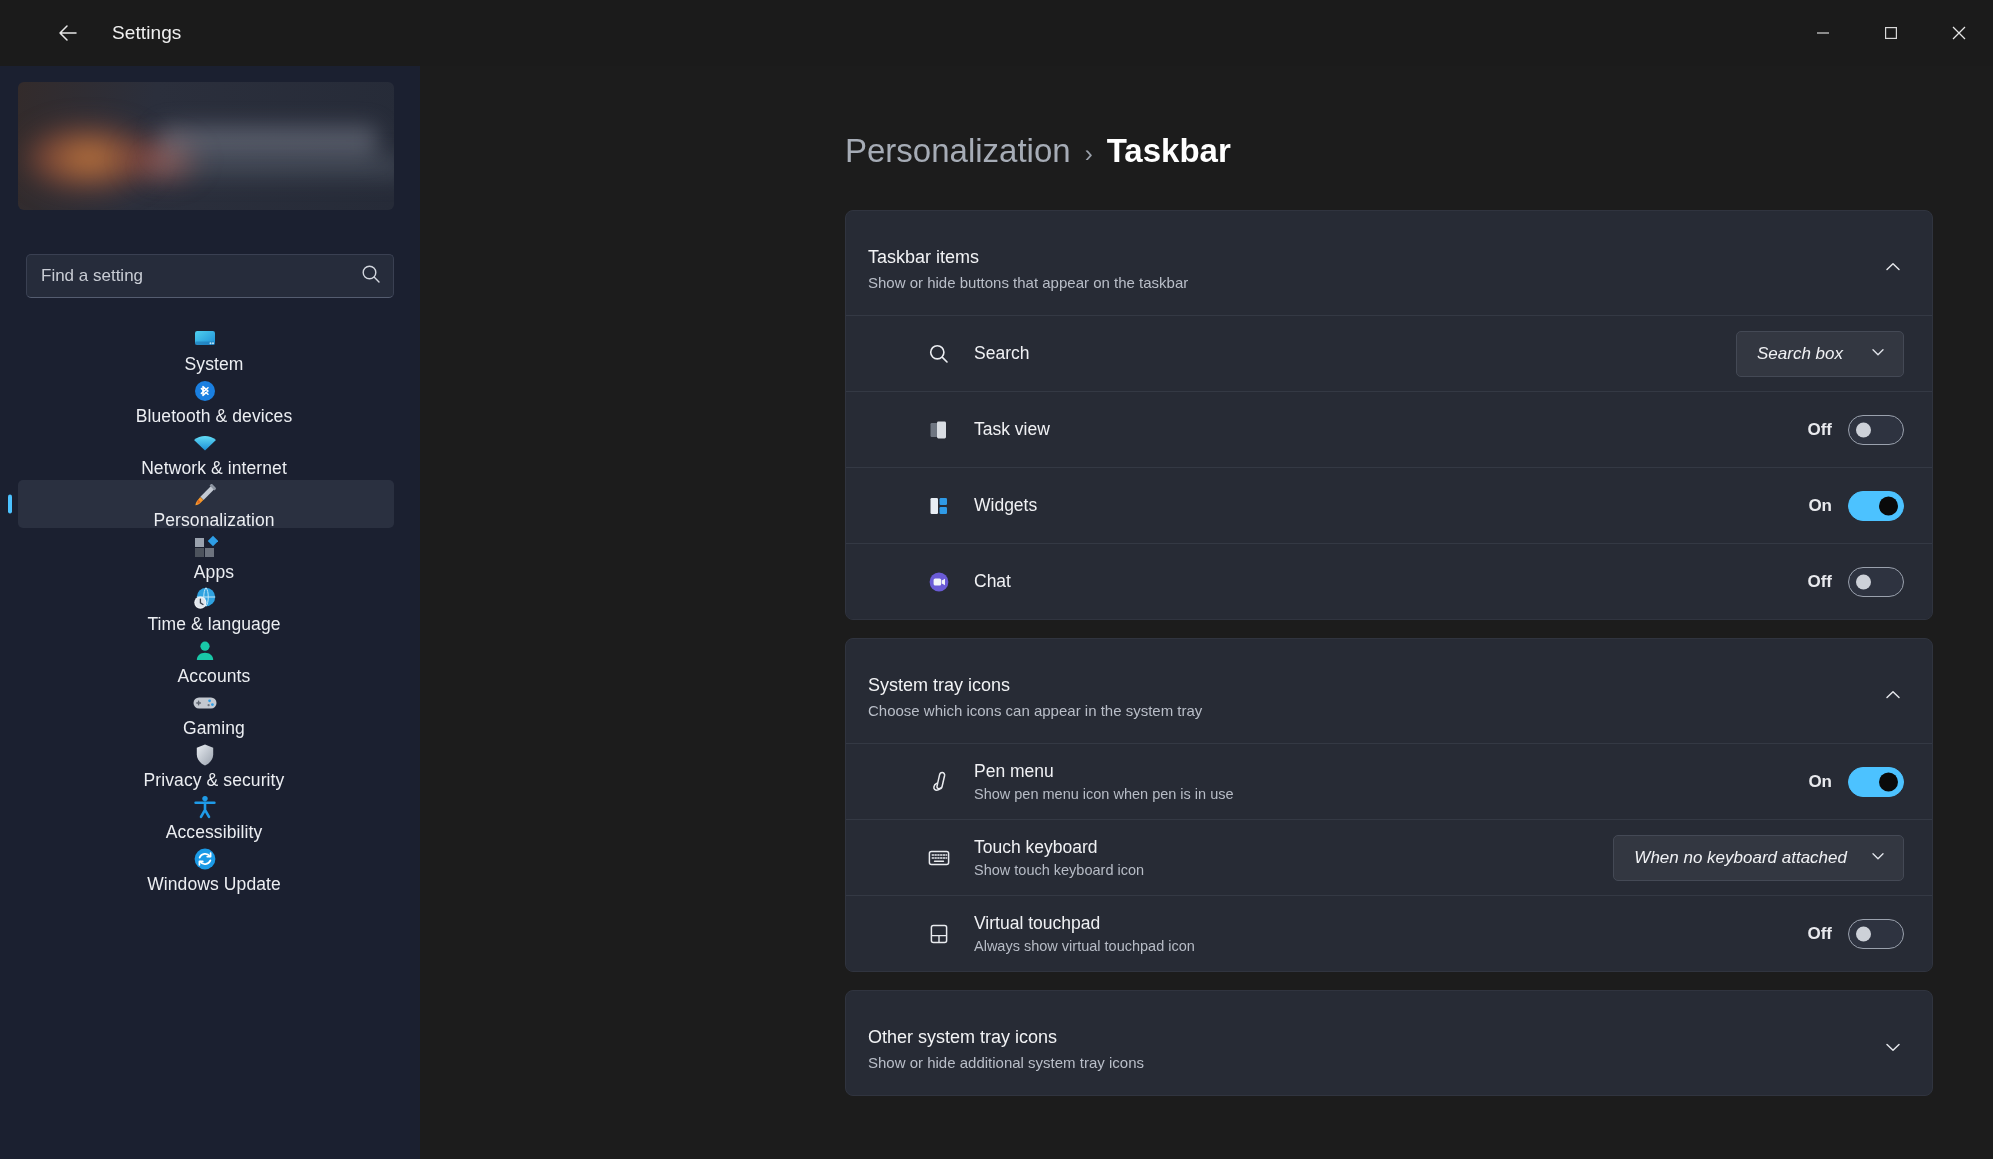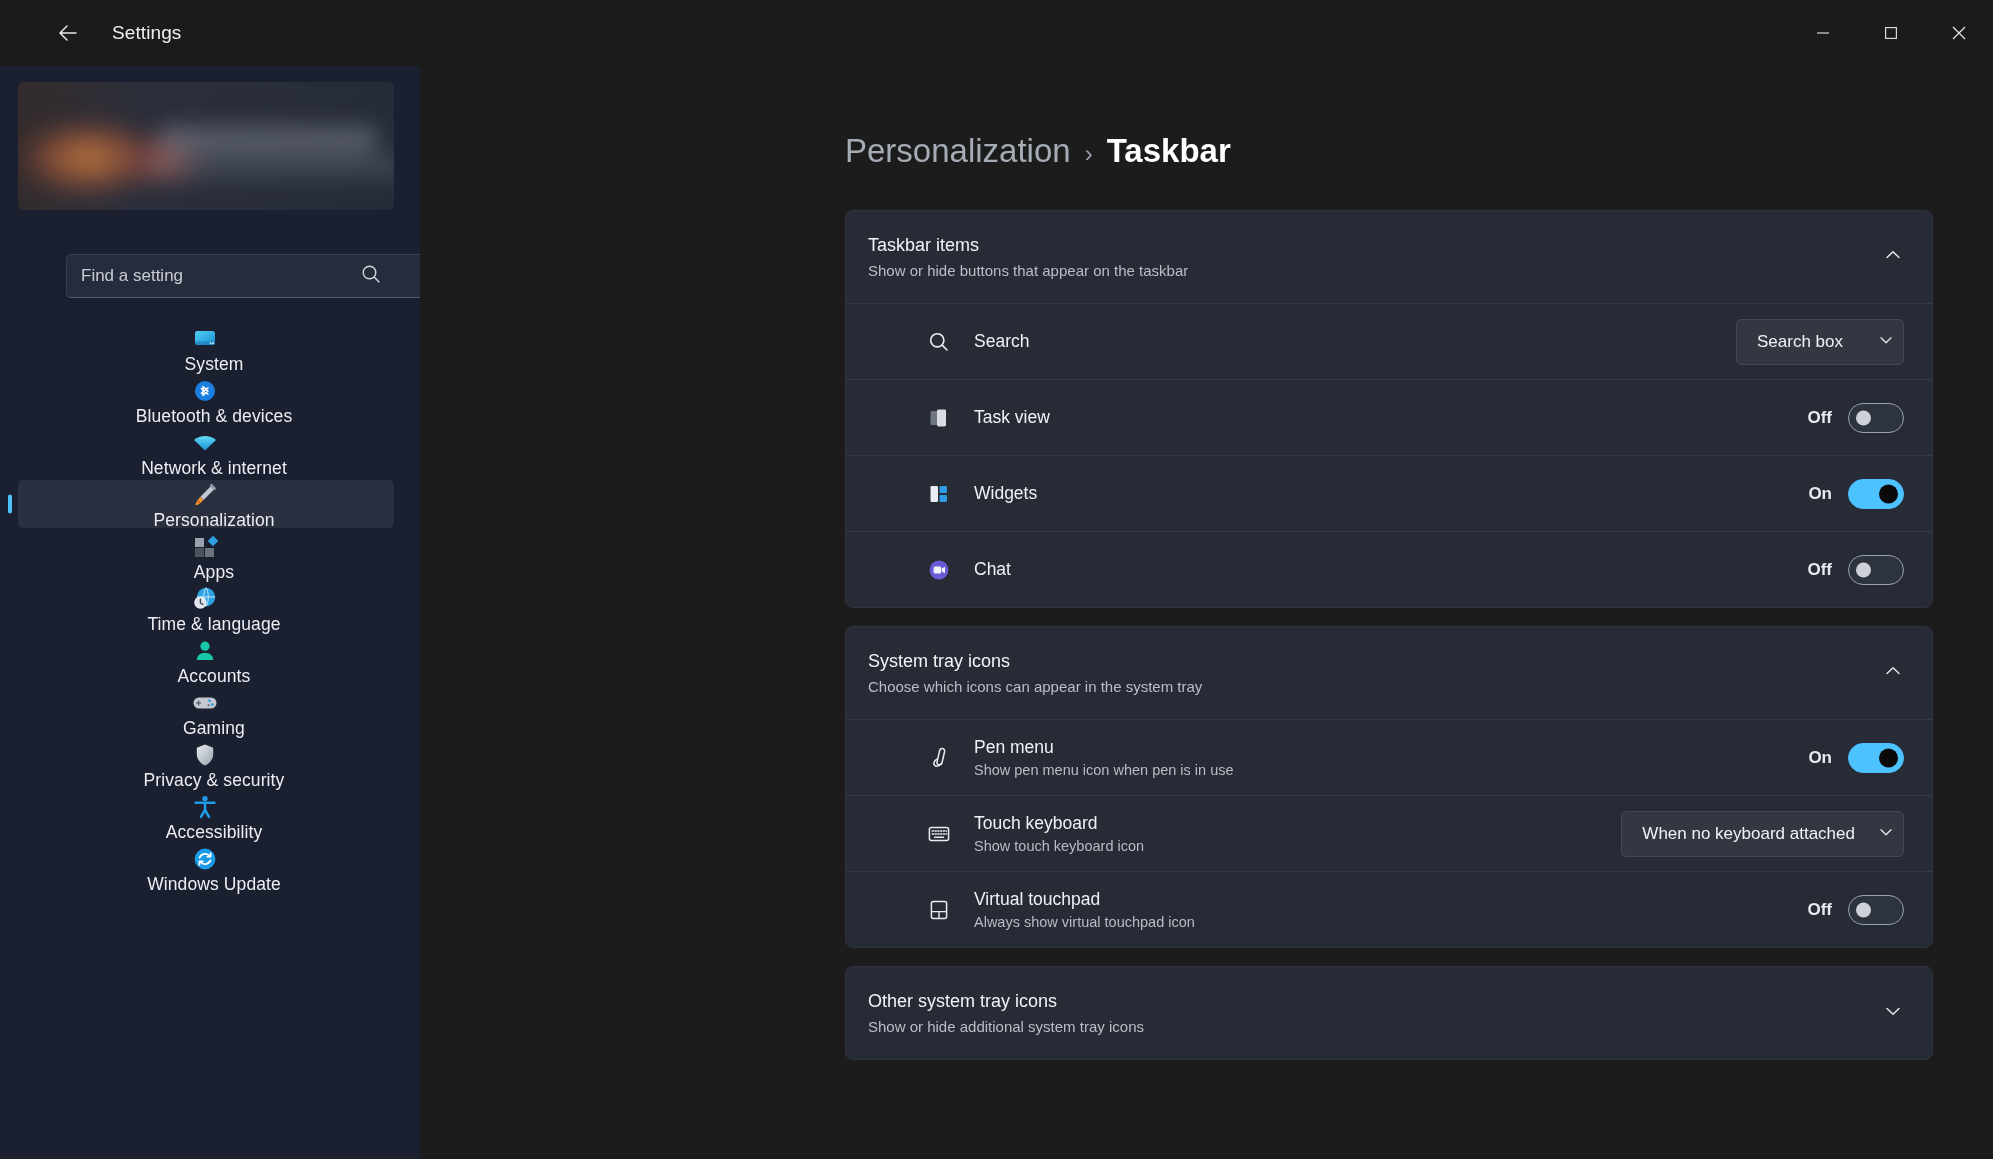--- a/index.html
+++ b/index.html
@@ -112,21 +112,20 @@
     width: 100%; height: 100%;
     background: #262c3b;
     border: 1px solid #3a4052;
     border-bottom: 1px solid #555d70;
     border-radius: 5px;
     color: #e4e6ea;
     font-family: "Liberation Sans", sans-serif;
     font-size: 17px;
     padding: 0 49px 0 14px;
     outline: none;
-    margin-left: 40px;
   }
   .search-box::placeholder { color: #c8ccd4; opacity:1; }
   .search-ico {
     position: absolute; right: 12px; top: 50%;
     transform: translateY(-50%);
     pointer-events: none;
   }
 
   .nav { margin-top: 26px; }
   .nav-item {
@@ -202,20 +201,21 @@
     margin-bottom: 18px;
     overflow: hidden;
   }
 
   .card-head {
     height: 92px;
     display: flex;
     align-items: center;
     padding: 0 28px 0 22px;
     cursor: pointer;
+    margin-top: 12px;
   }
   .card-head-texts { flex: 1; min-width:0; }
   .card-title {
     font-size: 18px;
     color: #f2f3f5;
     margin-bottom: 6px;
   }
   .card-sub {
     font-size: 15px;
     color: #b9bec8;
@@ -294,23 +294,24 @@
 
   .dropdown {
     height: 46px;
     background: #333741;
     border: 1px solid #444955;
     border-radius: 5px;
     display: flex;
     align-items: center;
     justify-content: space-between;
     gap: 22px;
-    padding: 0 8px 0 20px;
+    padding: 0 16px 0 20px;
     cursor: pointer;
     min-width: 168px;
+    font-style: italic;
   }
   .dd-value {
     font-size: 17px;
     color: #f0f1f4;
     white-space: nowrap;
   }
 
   .card.partial { margin-bottom: 0; }
 </style>
 </head>

